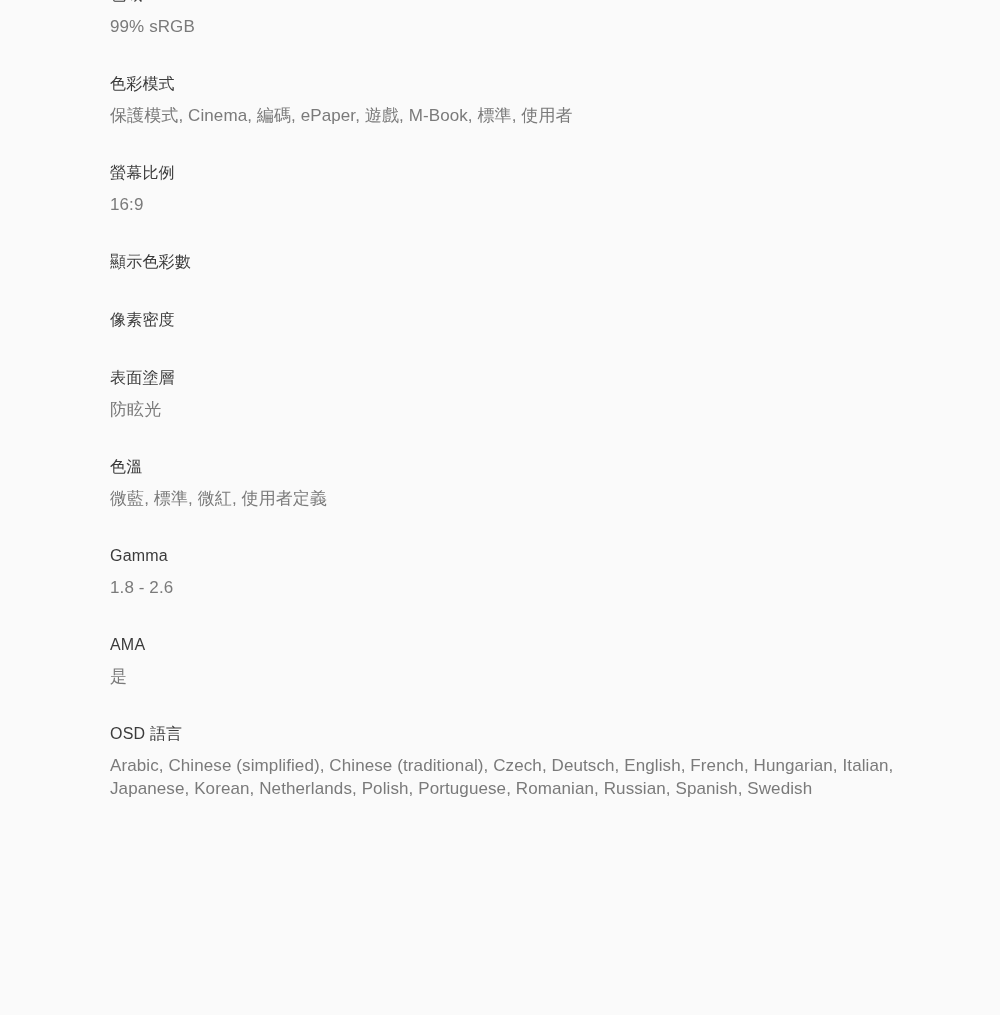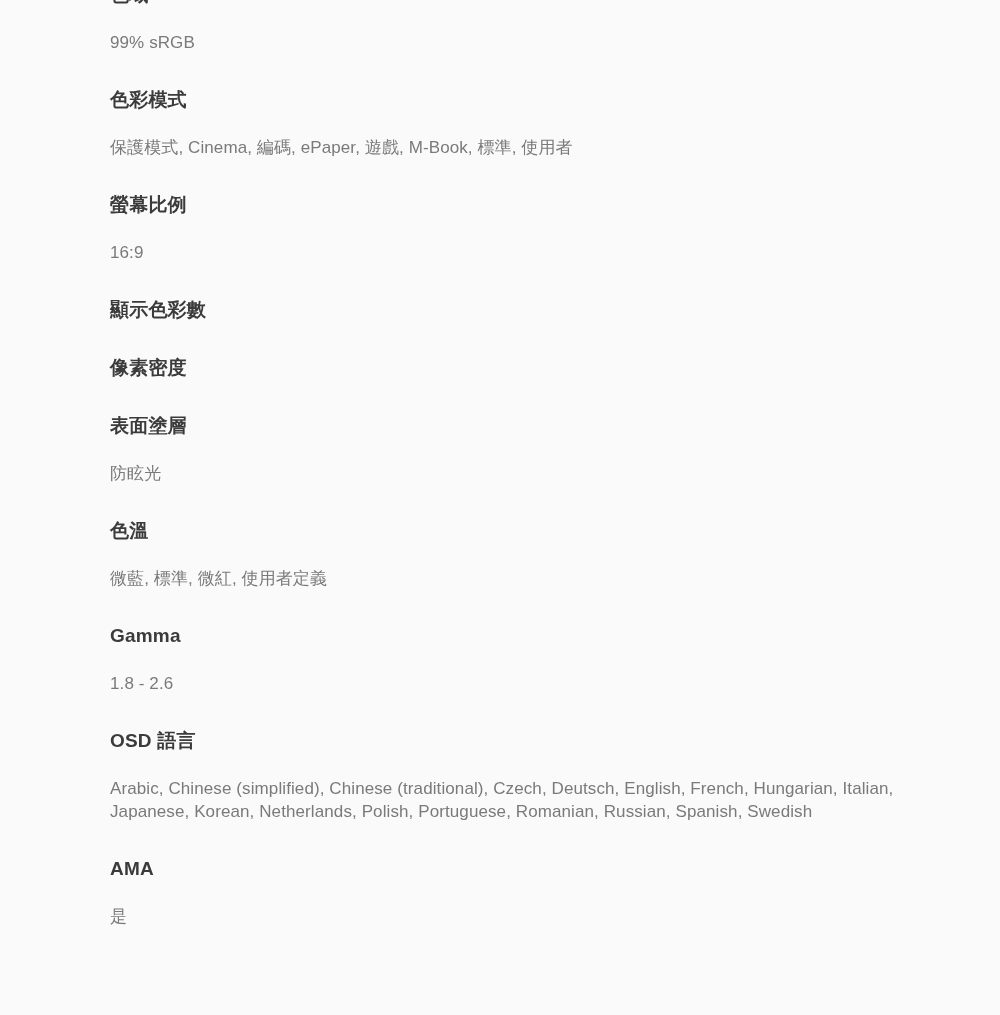--- a/index.html
+++ b/index.html
@@ -16,28 +16,28 @@
   }
   .spec-list{
     overflow:hidden;            
     padding:0 78px 0 110px;
     width:1000px;height:1015px;
   }
   .spec-row{
     margin-bottom:34px;
   }
   .spec-label{
-    font-size:19px;
+    font-size:16px;
     line-height:24px;
-    font-weight:700;
+    font-weight:400;
     color:var(--label-color);
     letter-spacing:0.2px;
   }
   .spec-value{
-    margin-top:24px;
+    margin-top:8px;
     font-size:17px;
     line-height:23px;
     font-weight:400;
     color:var(--value-color);
     max-width:812px;
     letter-spacing:0.1px;
   }
   
   .spec-row.clipped .spec-label{
     margin-top:-17px;
@@ -72,21 +72,21 @@
   </div>
       <div class="spec-row">
     <h3 class="spec-label">色溫</h3>
     <p class="spec-value">微藍, 標準, 微紅, 使用者定義</p>
   </div>
       <div class="spec-row">
     <h3 class="spec-label">Gamma</h3>
     <p class="spec-value">1.8 - 2.6</p>
   </div>
       <div class="spec-row">
+    <h3 class="spec-label">AMA</h3>
+    <p class="spec-value">是</p>
+  </div>
+      <div class="spec-row">
     <h3 class="spec-label">OSD 語言</h3>
     <p class="spec-value">Arabic, Chinese (simplified), Chinese (traditional), Czech, Deutsch, English, French, Hungarian, Italian, Japanese, Korean, Netherlands, Polish, Portuguese, Romanian, Russian, Spanish, Swedish</p>
-  </div>
-      <div class="spec-row">
-    <h3 class="spec-label">AMA</h3>
-    <p class="spec-value">是</p>
   </div>
     </section>
 </main>
 
 </body></html>

